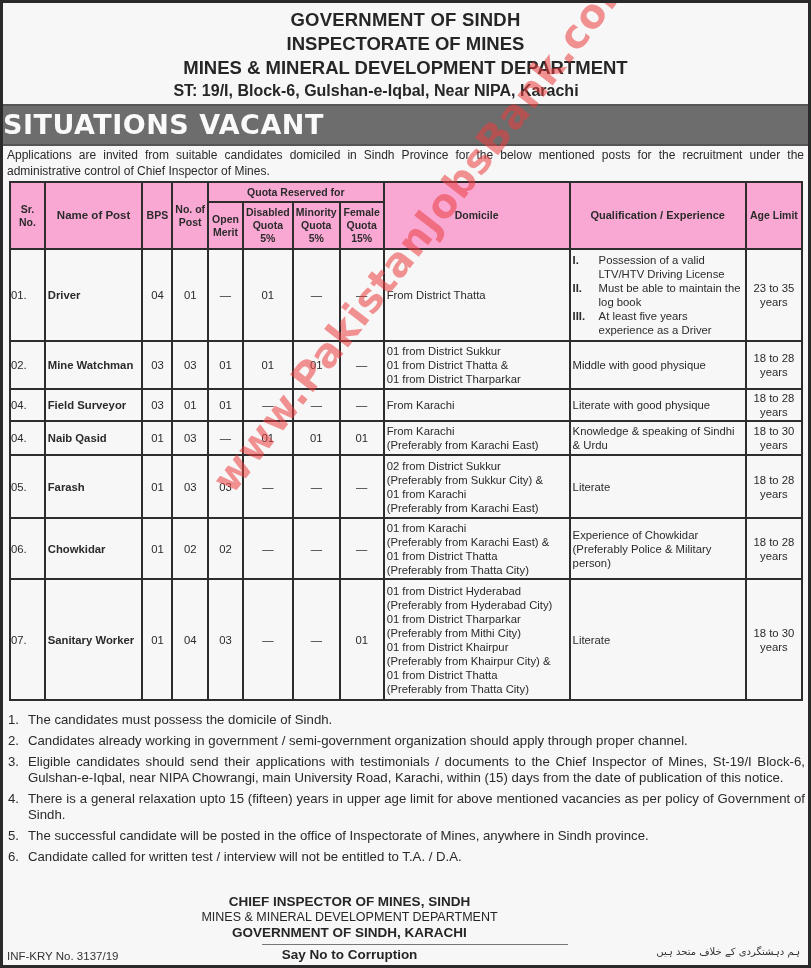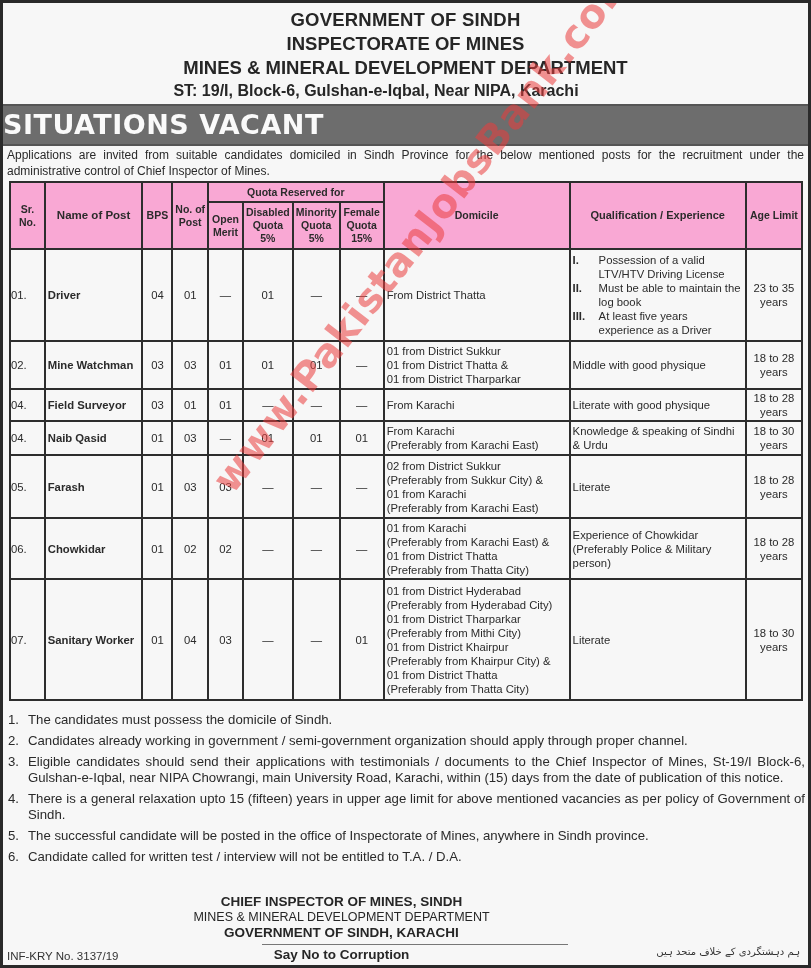--- a/index.html
+++ b/index.html
@@ -41,21 +41,21 @@
     td.qual { padding-left: 2px; }
     td.age { text-align: center; }
     .dom-line { display: block; }
     .qlist { list-style: none; }
     .qlist li { display: flex; }
     .qlist .num { width: 26px; font-weight: bold; flex: none; }
     .notes { position: absolute; left: 5px; top: 709px; width: 797px; font-size: 13.2px; color: #2a2a2a; }
     .note { display: flex; margin-bottom: 5px; line-height: 16px; }
     .note .n { width: 20px; flex: none; }
     .note .t { text-align: justify; flex: 1; }
-    .sign { position: absolute; left: 8px; width: 661px; text-align: center; color: #262626; }
+    .sign { position: absolute; left: 16px; width: 661px; text-align: center; color: #262626; }
     .s1 { top: 891px; font-weight: bold; font-size: 13.5px; }
     .s2 { top: 907px; font-size: 12.5px; }
     .s3 { top: 922px; font-weight: bold; font-size: 13.5px; }
     .sline { position: absolute; left: 259px; top: 941px; width: 306px; border-top: 1.5px solid #777; }
     .s4 { top: 944px; font-weight: bold; font-size: 13.5px; }
     .ref { position: absolute; left: 4px; top: 947px; font-size: 11.5px; color: #333; }
     .urdu { position: absolute; right: 8px; top: 943px; font-size: 10px; color: #333; direction: rtl; font-family: "DejaVu Sans", sans-serif; }
     .wm {
       position: absolute; left: 200px; top: 470px; transform: rotate(-52deg); transform-origin: left top;
       color: rgba(235, 60, 60, 0.55); font-size: 40px; font-weight: bold; white-space: nowrap;

